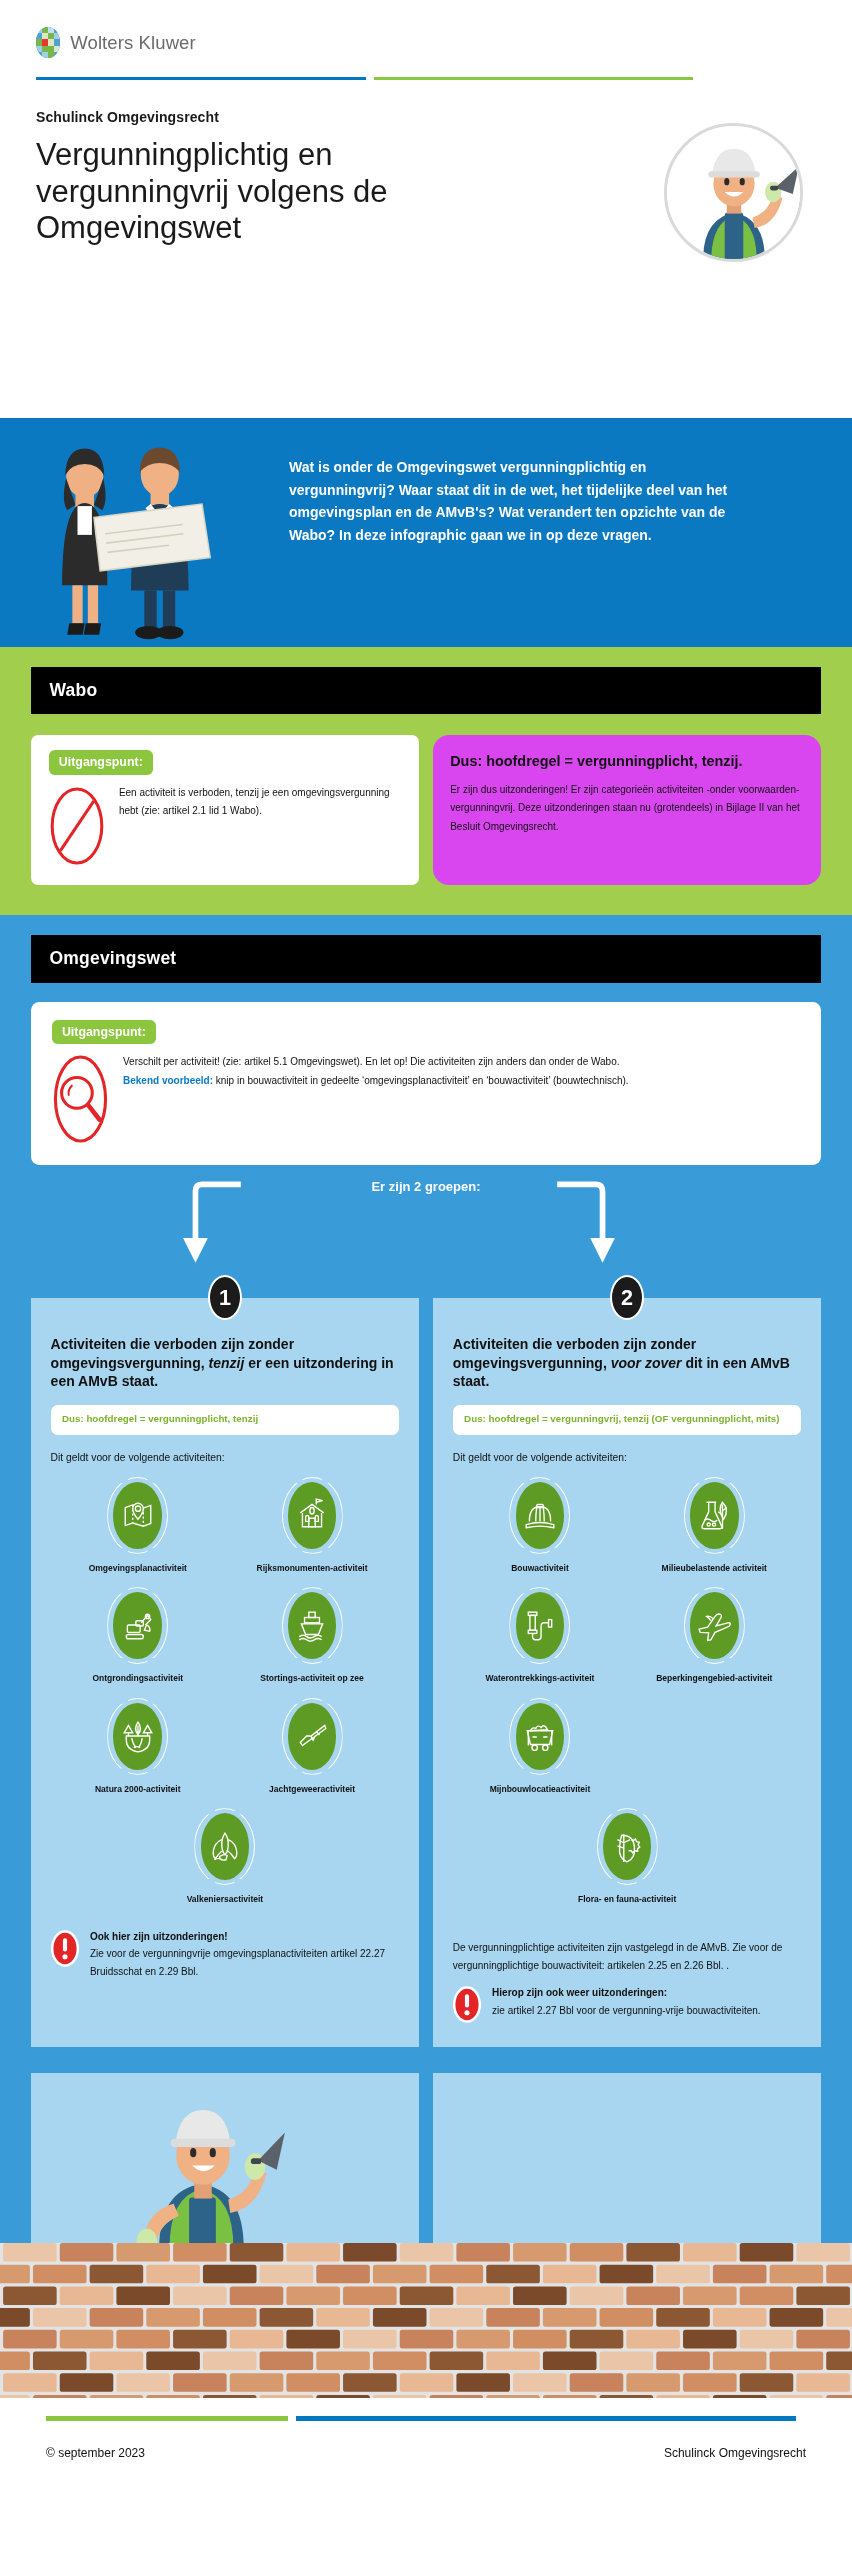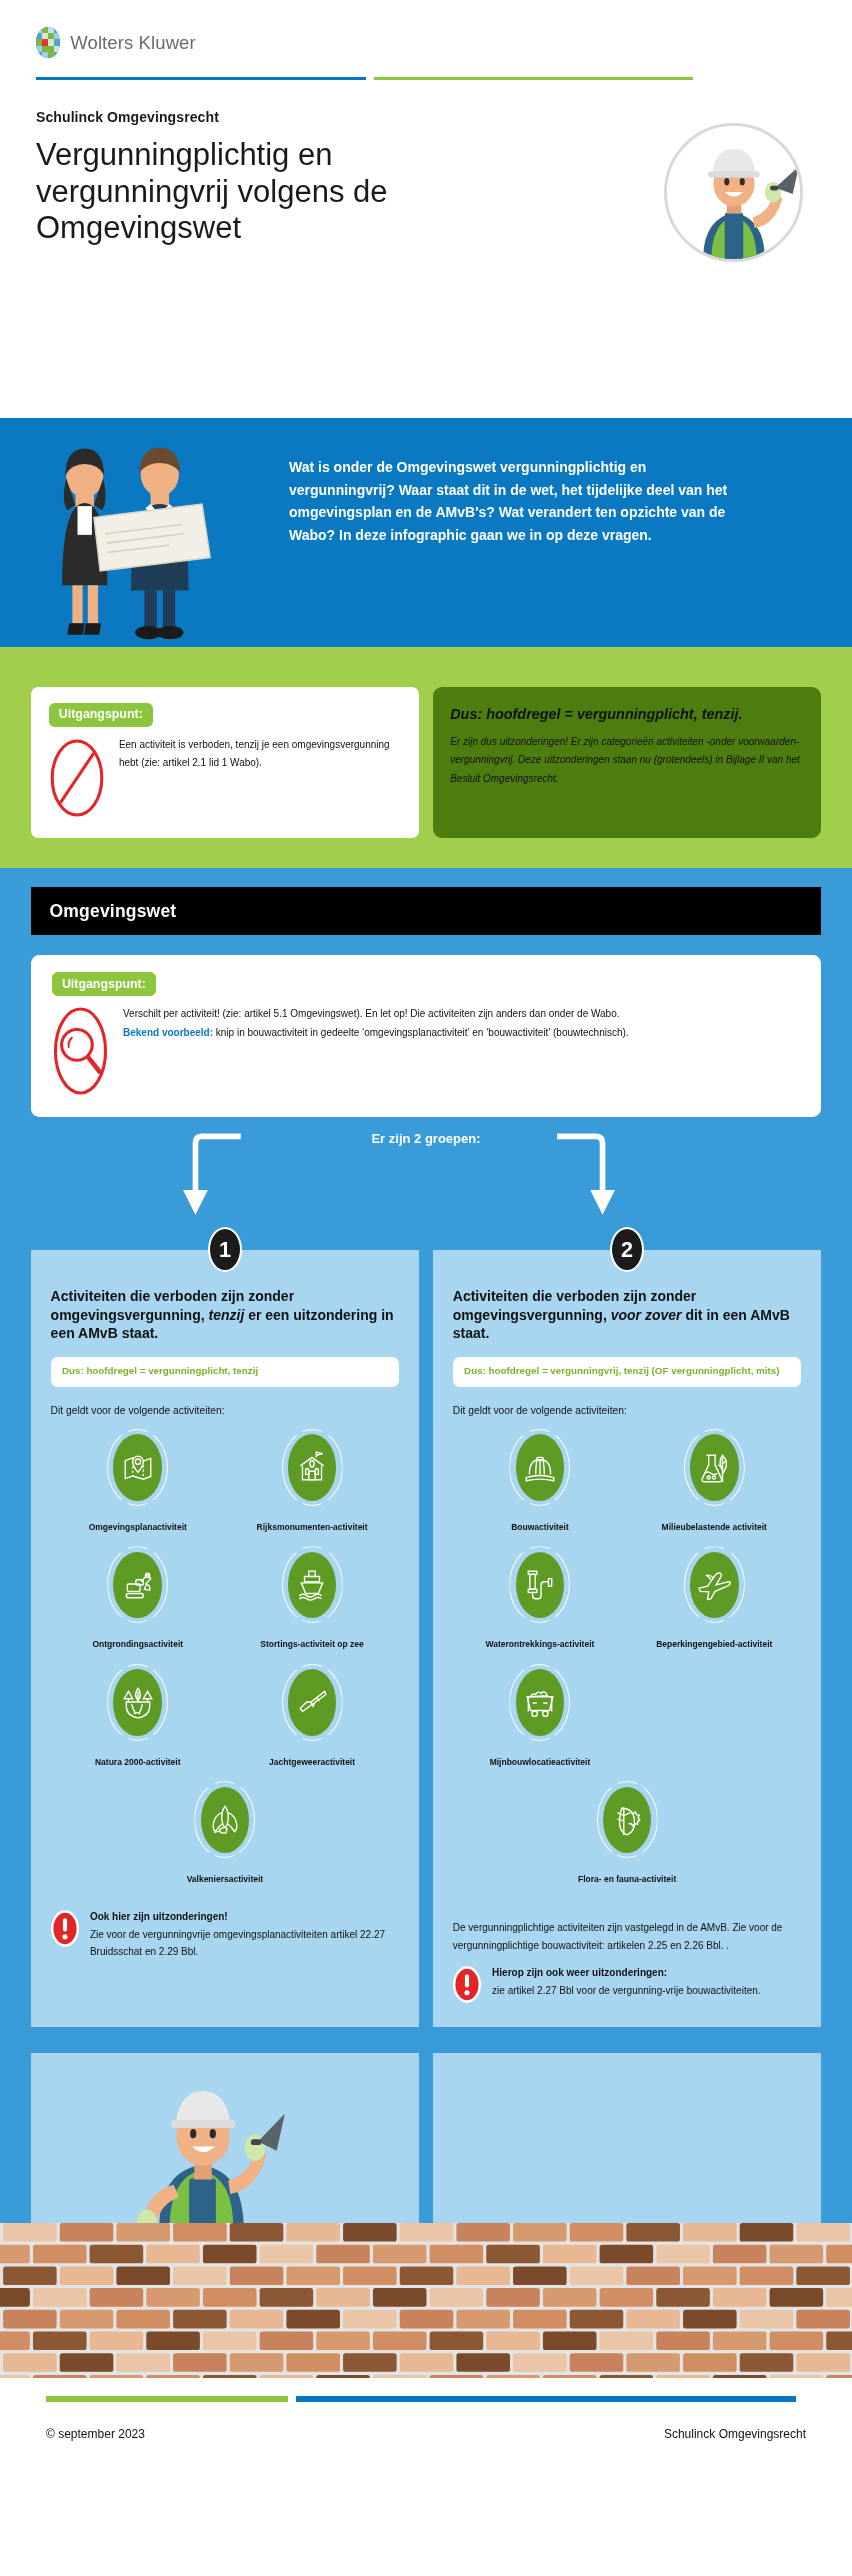--- a/index.html
+++ b/index.html
@@ -116,25 +116,24 @@
     align-items: stretch;
   }
   .card-white {
     background: #ffffff;
     border-radius: 7.2px;
     flex: 1 1 0;
     padding: 15.5px 17.5px 19.6px 17.5px;
     position: relative;
   }
   .card-palegreen {
-    background: #4d7c0f;
-    border-radius: 9px;
+    background: #d946ef;
+    border-radius: 16px;
     flex: 1 1 0;
     padding: 17.5px 17.5px 19.6px 17.5px;
-    font-style: italic;
   }
   .tag-green {
     display: inline-block;
     background: #8cc63e;
     color: #ffffff;
     font-size: 12.4px;
     font-weight: bold;
     border-radius: 5.7px;
     padding: 4.6px 10.3px 5.7px 10.3px;
   }
@@ -249,21 +248,21 @@
     border-radius: 50%;
   }
   .ico-ring {
     position: absolute; inset: 0;
     border-radius: 50%;
     border: 1.8px solid #ffffff;
     clip-path: polygon(0 8%, 34% 8%, 34% 0, 66% 0, 66% 8%, 100% 8%, 100% 92%, 66% 92%, 66% 100%, 34% 100%, 34% 92%, 0 92%);
   }
   .ico-glyph { position: relative; z-index: 2; width: 34px; height: 34px; }
   .ico-label {
-    margin-top: 16px;
+    margin-top: 9px;
     font-size: 8.5px;
     font-weight: bold;
     color: #111111;
     text-align: center;
     line-height: 1.3;
     max-width: 139px;
   }
 
   
   .note {
@@ -416,20 +415,21 @@
         </g>
 
         <path d="M128 168 l210 -26 l16 104 l-214 26 z" fill="#f2f0e6" stroke="#d8d5c6" stroke-width="3"></path>
         <path d="M150 200 l150 -18 M152 218 l150 -18 M154 236 l120 -14" stroke="#d3d0c0" stroke-width="3" fill="none"></path>
       </svg>
     </div>
     <div class="intro-text">Wat is onder de Omgevingswet vergunningplichtig en vergunningvrij? Waar staat dit in de wet, het tijdelijke deel van het omgevingsplan en de AMvB's? Wat verandert ten opzichte van de Wabo? In deze infographic gaan we in op deze vragen.</div>
   </div>
 
   <div class="band-wabo">
+    <div class="section-bar">Wabo</div>
 
     <div class="wabo-cols">
       <div class="card-white">
         <div class="tag-green">Uitgangspunt:</div>
         <div class="icon-text-row">
           <div class="ico-forbidden">
             <svg viewBox="0 0 110 158" width="56" height="80">
               <ellipse cx="55" cy="79" rx="49" ry="73" fill="none" stroke="#e32528" stroke-width="6"></ellipse>
               <line x1="22" y1="128" x2="88" y2="30" stroke="#e32528" stroke-width="6"></line>
             </svg>

